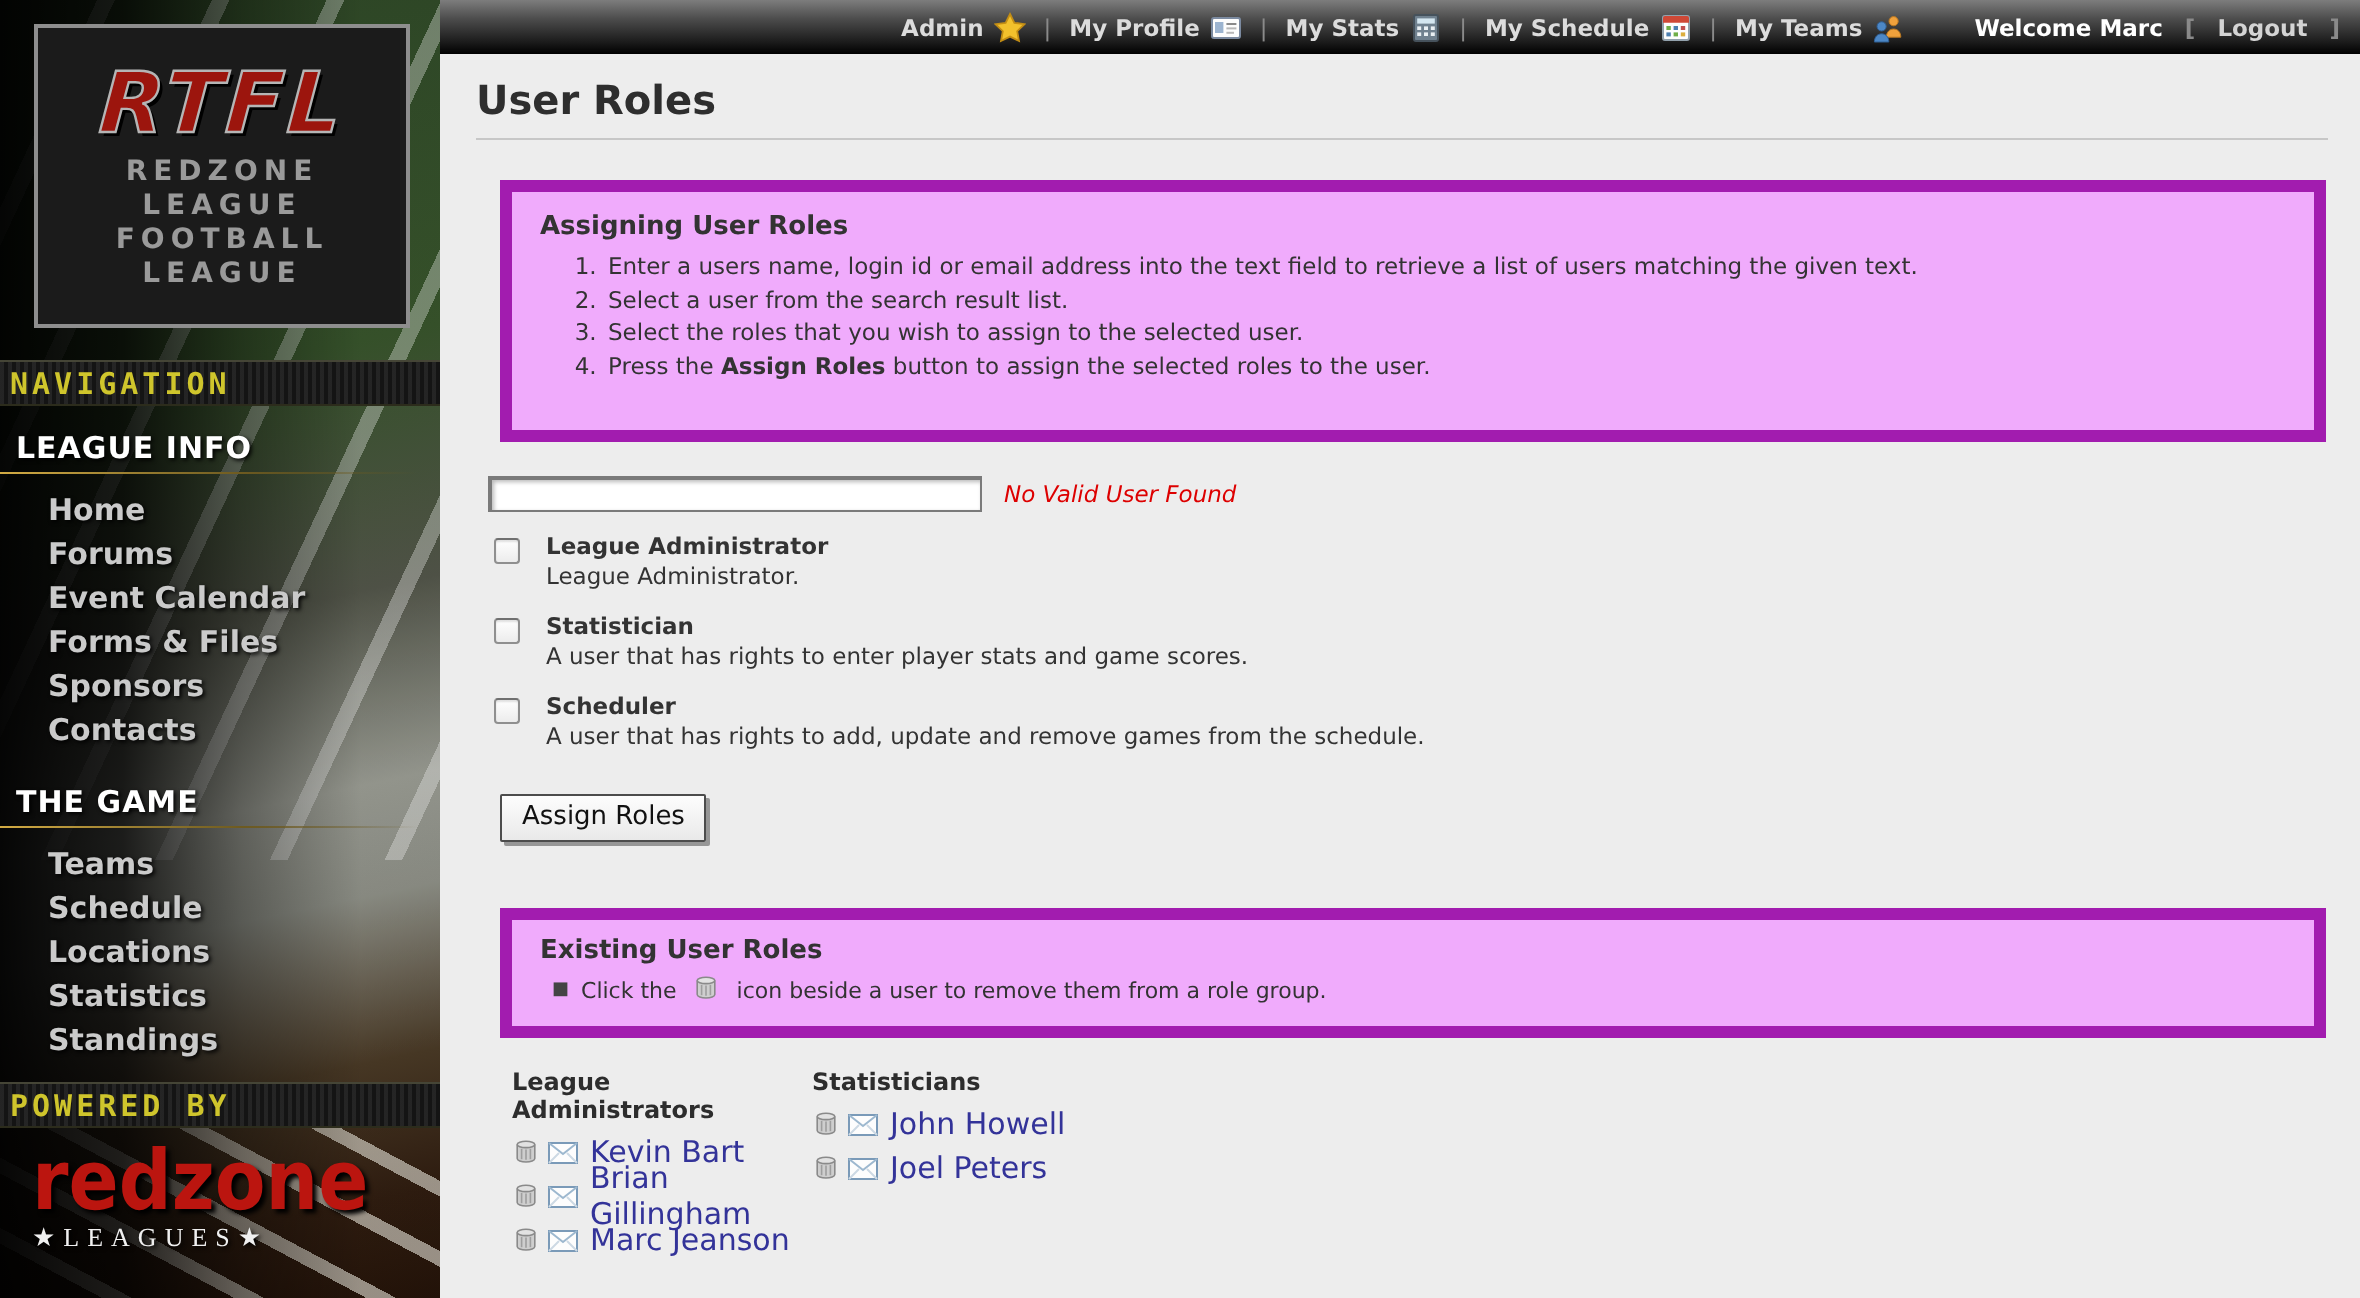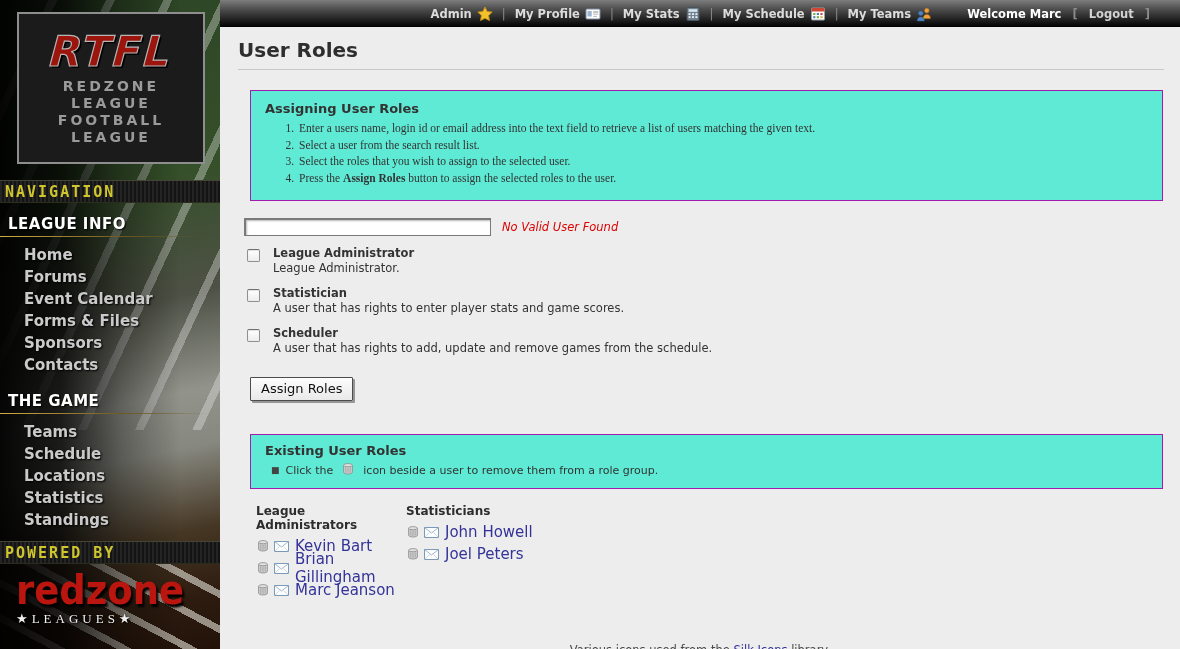--- a/index.html
+++ b/index.html
@@ -62,40 +62,40 @@
     margin-top: 1px; color: #f0f0f0; font-family: "Liberation Serif", serif;
     font-weight: normal; font-size: 13px; letter-spacing: 4px; text-shadow: 1px 1px 2px #000;
   }
 
   
   .main { flex: 1; display: flex; flex-direction: column; background: #ededed; min-width: 0; }
   .topbar {
     height: 27px; flex-shrink: 0;
     background: linear-gradient(#7d7d7d 0%, #4c4c4c 35%, #1b1b1b 78%, #000 100%);
     display: flex; align-items: center; justify-content: flex-end;
-    padding-right: 28px; gap: 9px;
+    padding-right: 8px; gap: 9px;
     font-size: 11.5px; font-weight: bold; color: #dcdcdc; white-space: nowrap; text-align: center;
   }
   .tb-item { display: inline-flex; align-items: center; gap: 5px; color: #dcdcdc; text-decoration: none; cursor: pointer; }
   .tb-item svg { display: block; }
   .tb-sep { color: #8a8a8a; font-weight: normal; }
   .tb-welcome { margin-left: 26px; color: #fff; }
   .tb-bracket { color: #8a8a8a; margin: 0 2px; }
   .tb-logout { color: #d4d4d4; text-decoration: none; cursor: pointer; }
 
   .content { flex: 1; padding: 6px 16px 0; overflow: hidden; position: relative; }
   h1.page-title { font-size: 20px; color: #2e2e2e; margin: 5px 0 7px 2px; letter-spacing: 0; }
   .hrline { border: none; border-top: 1px solid #c7c7c7; margin: 0 0 0 2px; }
 
   .panel {
-    margin: 20px 1px 0 14px; background: #5eead4; border: 1px solid #a21caf;
+    margin: 20px 1px 0 14px; background: #f0abfc; border: 6px solid #a21caf;
     padding: 10px 14px 12px;
   }
   .panel h2 { font-size: 13px; color: #333; margin-bottom: 4px; }
-  .steps { margin: 4px 0 2px 32px; font-size: 11.5px; color: #333; font-family: Liberation Serif, serif; }
+  .steps { margin: 4px 0 12px 32px; font-size: 11.5px; color: #333; }
   .steps li { line-height: 16.5px; padding-left: 2px; }
   .panel.existing { margin-top: 33px; padding: 8px 14px 9px; }
   .note-row { display: flex; align-items: center; gap: 6px; font-size: 11px; color: #333; margin: 4px 0 0 6px; }
   .note-bullet { color: #444; font-size: 9px; line-height: 1; }
   .note-row svg { margin: 0 2px; }
 
   .search-row { display: flex; align-items: center; margin: 17px 0 0 8px; }
   .search-input {
     width: 247px; height: 18px; background: #fff;
     border: 1px solid #7a7a7a; border-top-width: 2px; border-left-width: 2px;

